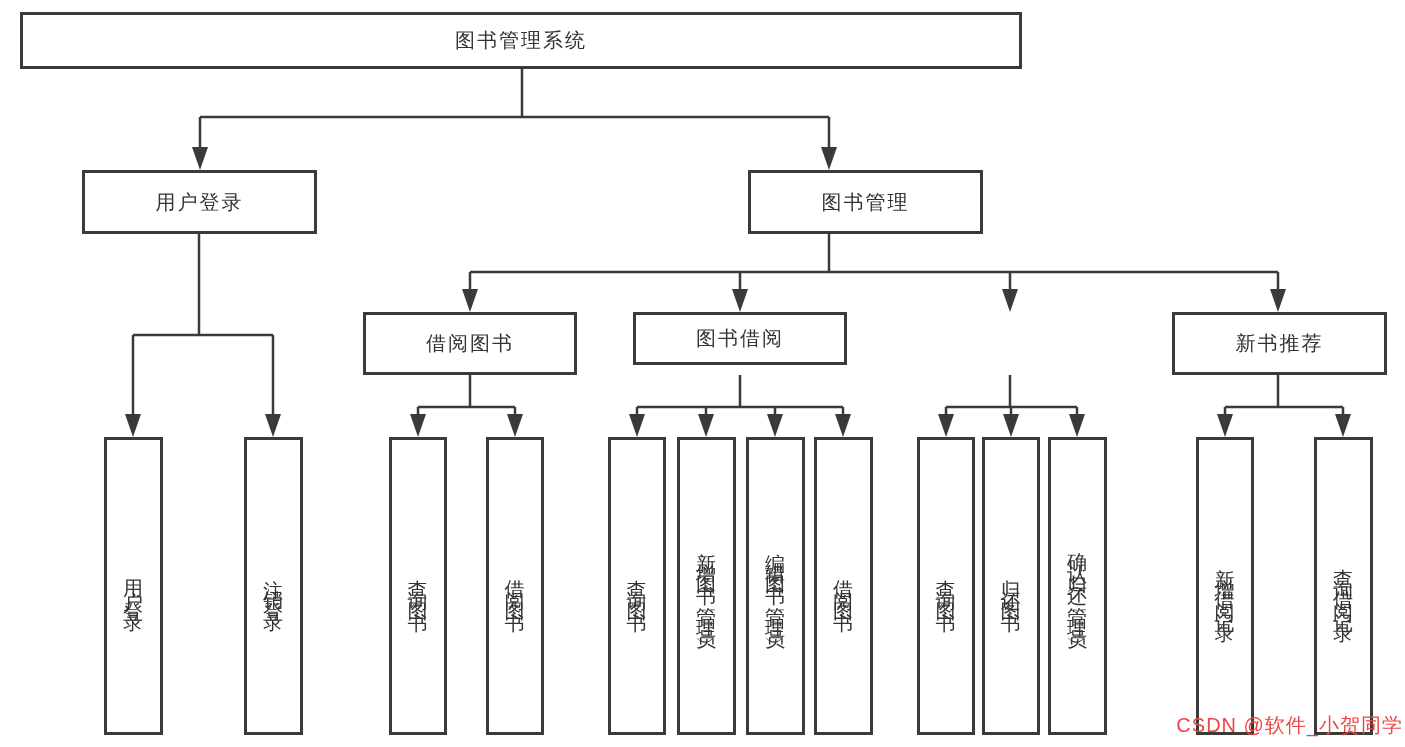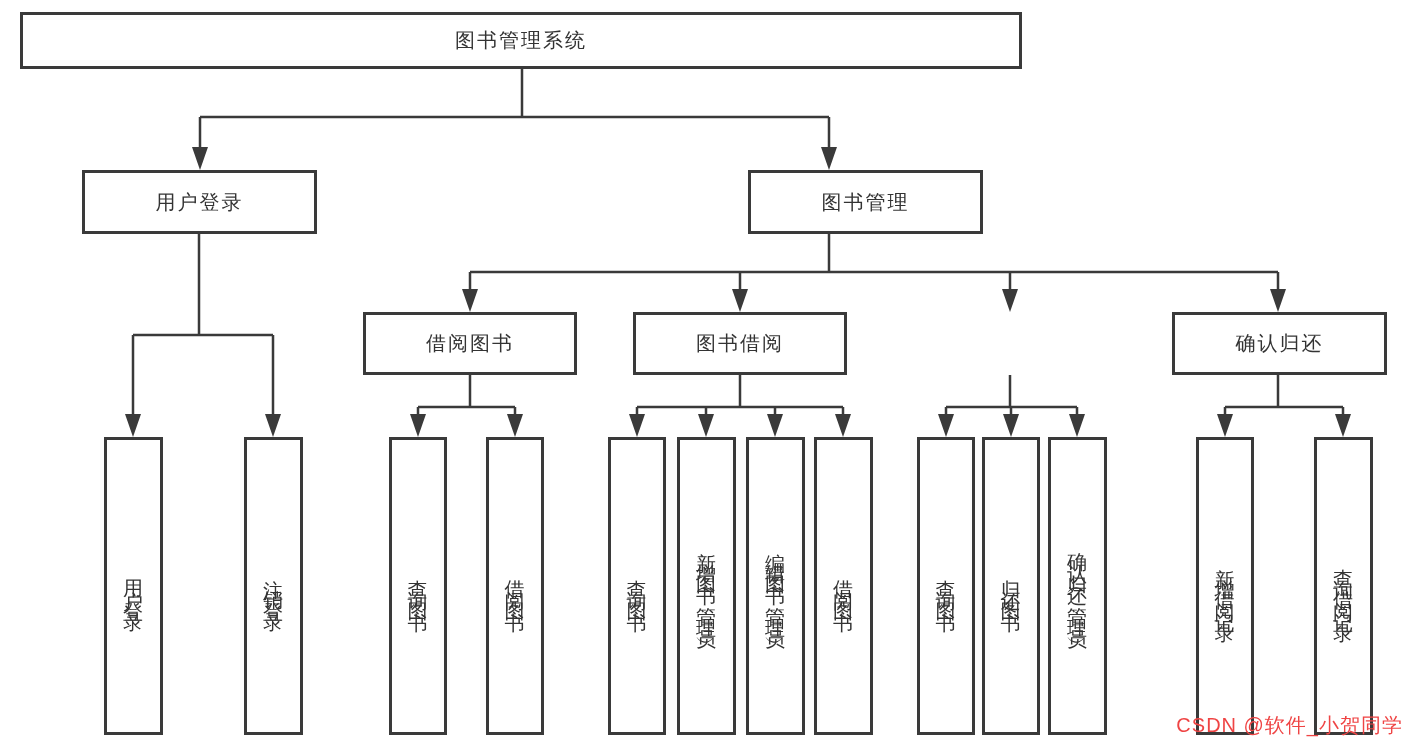--- a/index.html
+++ b/index.html
@@ -104,25 +104,25 @@
   <div class="node" style="left:82px; top:170px; width:235px; height:64px;">
     <span class="h-label">用户登录</span>
   </div>
   <div class="node" style="left:712px; top:170px; width:235px; height:64px;margin-left:36px;">
     <span class="h-label">图书管理</span>
   </div>
 
   <div class="node" style="left:363px; top:312px; width:214px; height:63px;">
     <span class="h-label">借阅图书</span>
   </div>
-  <div class="node" style="left:633px; top:312px; width:214px; height:63px;text-align:center;">
+  <div class="node" style="left:633px; top:312px; width:214px; height:53px;text-align:center;">
     <span class="h-label">图书借阅</span>
   </div>
   <div class="node" style="left:1172px; top:312px; width:215px; height:63px;">
-    <span class="h-label">确认归还</span>
+    <span class="h-label">新书推荐</span>
   </div>
 
   <div class="node" style="left:104px; top:437px; width:59px; height:298px;">
     <span class="v-label">用户登录</span>
   </div>
   <div class="node" style="left:244px; top:437px; width:59px; height:298px;">
     <span class="v-label">注销登录</span>
   </div>
   <div class="node" style="left:389px; top:437px; width:58px; height:298px;">
     <span class="v-label">查询图书</span>

